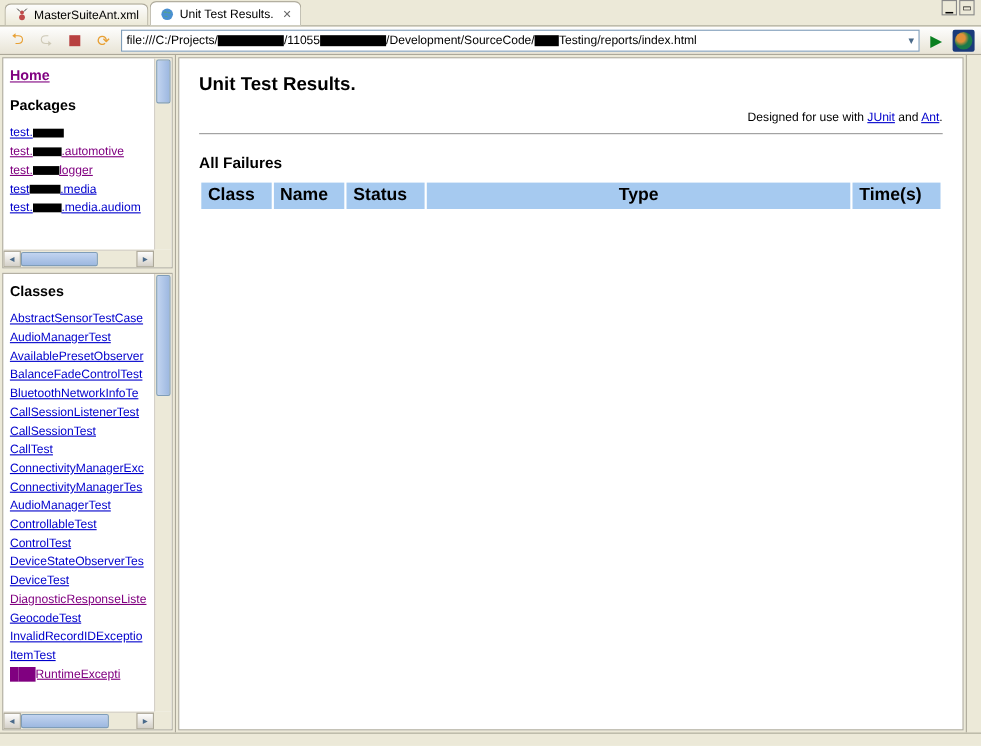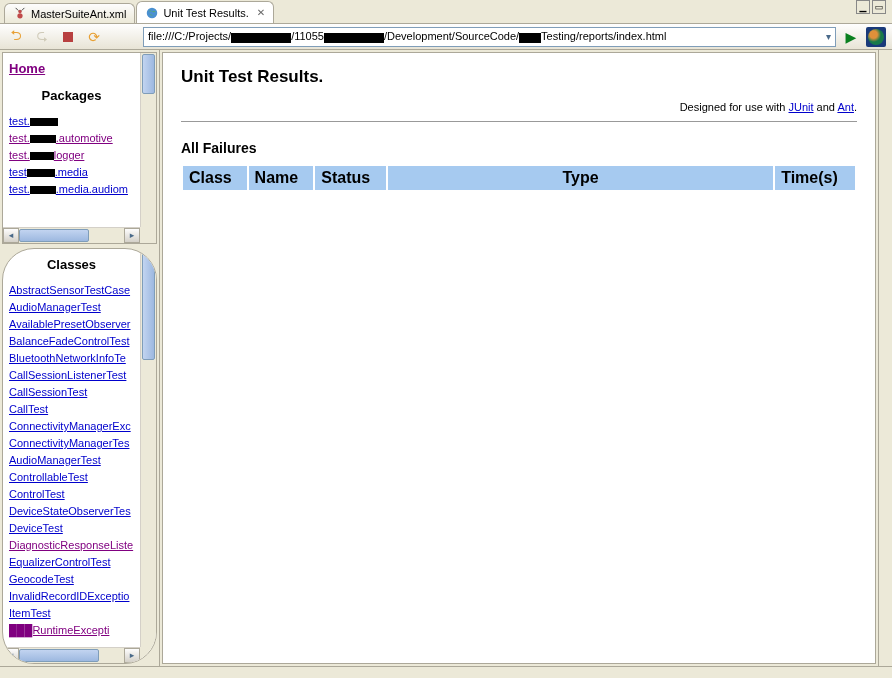--- a/index.html
+++ b/index.html
@@ -9,41 +9,41 @@
 .tab.active { background: #fff; height: 22px; }
 .close-x { font-size: 10px; color: #666; margin-left: 4px; }
 .win-ctrls { position: absolute; right: 6px; top: 0; display: flex; gap: 2px; }
 .win-ctrls span { width: 14px; height: 14px; border: 1px solid #888; background: #ece9d8; font-size: 9px; text-align: center; line-height: 12px; cursor: pointer; }
 .nav-bar { height: 26px; background: linear-gradient(#fefefe,#e8e4d6); border-bottom: 1px solid #aca899; display: flex; align-items: center; padding: 0 6px; gap: 6px; }
 .nav-btn { width: 20px; height: 20px; display: flex; align-items: center; justify-content: center; cursor: pointer; border-radius: 2px; }
 .arrow-l { color: #e8a034; font-size: 14px; }
 .arrow-r { color: #cfcab8; font-size: 14px; }
 .stop { width: 10px; height: 10px; background: #b84040; }
 .refresh { color: #e8a034; font-size: 14px; }
-.addr { flex: 1; height: 20px; border: 1px solid #7f9db9; background: #fff; display: flex; align-items: center; padding: 0 4px; font-size: 11px; margin-left: 33px; }
+.addr { flex: 1; height: 20px; border: 1px solid #7f9db9; background: #fff; display: flex; align-items: center; padding: 0 4px; font-size: 11px; }
 .addr-text { flex: 1; overflow: hidden; white-space: nowrap; }
 .addr-text .blk { display: inline-block; background: #000; height: 10px; vertical-align: middle; }
 .addr-drop { color: #4a6a8a; font-size: 10px; cursor: pointer; }
 .go-btn { width: 18px; height: 18px; display: flex; align-items: center; justify-content: center; color: #0a8020; font-size: 14px; cursor: pointer; }
 .world-btn { width: 20px; height: 20px; background: #1a3a7a; border-radius: 2px; cursor: pointer; position: relative; }
 .world-btn::after { content: ''; position: absolute; inset: 2px; border-radius: 50%; background: radial-gradient(circle at 35% 35%, #e0903a 25%, #1a7a4a 50%); }
 .content { position: absolute; top: 50px; left: 0; right: 0; bottom: 12px; display: flex; }
 .left-col { width: 160px; display: flex; flex-direction: column; border-right: 1px solid #aca899; }
 .pane { background: #fff; border: 1px solid #aca899; margin: 2px; position: relative; overflow: hidden; }
 .pane-top { height: 192px; }
-.pane-bot { flex: 1; border-radius: 32px; }
+.pane-bot { flex: 1; }
 .pane-inner { position: absolute; top: 0; left: 0; right: 16px; bottom: 16px; overflow: hidden; padding: 8px 6px; }
 .vscroll { position: absolute; top: 0; right: 0; width: 16px; bottom: 16px; background: #ece9d8; border-left: 1px solid #d4d0c8; }
 .vthumb { position: absolute; left: 1px; right: 1px; background: linear-gradient(90deg,#c2d4f0,#9db8e0); border: 1px solid #7f9db9; border-radius: 2px; }
 .hscroll { position: absolute; left: 0; right: 16px; bottom: 0; height: 16px; background: #ece9d8; border-top: 1px solid #d4d0c8; display: flex; }
 .hbtn { width: 16px; height: 100%; background: linear-gradient(#fdfdfd,#d4d0c8); border: 1px solid #aca899; text-align: center; font-size: 9px; line-height: 12px; color: #4a6a8a; cursor: pointer; }
 .htrack { flex: 1; position: relative; }
 .hthumb { position: absolute; top: 1px; bottom: 1px; background: linear-gradient(#c2d4f0,#9db8e0); border: 1px solid #7f9db9; border-radius: 2px; }
 .corner { position: absolute; right: 0; bottom: 0; width: 16px; height: 16px; background: #ece9d8; }
-.pane h2 { font-family: Verdana, sans-serif; font-size: 13px; font-weight: bold; color: #000; margin-bottom: 10px; text-align: center; }
+.pane h2 { font-family: Verdana, sans-serif; font-size: 13px; font-weight: bold; color: #000; margin-bottom: 10px; }
 .home-link { font-family: Verdana, sans-serif; font-size: 13px; font-weight: bold; color: #800080; text-decoration: underline; display: block; margin-bottom: 12px; cursor: pointer; }
 .pkg-link, .cls-link { display: block; font-size: 11px; color: #0000cc; text-decoration: underline; line-height: 17px; cursor: pointer; white-space: nowrap; }
 .pkg-link.visited, .cls-link.visited { color: #800080; }
 .pkg-link .blk { display: inline-block; background: #000; height: 8px; vertical-align: middle; }
 .main { flex: 1; background: #fff; border: 1px solid #aca899; margin: 2px; padding: 14px 18px; overflow: auto; }
 .main h1 { font-family: Verdana, sans-serif; font-size: 17px; font-weight: bold; margin-bottom: 14px; }
 .design-line { text-align: right; font-size: 11px; margin-bottom: 8px; }
 .design-line a { color: #0000cc; text-decoration: underline; cursor: pointer; }
 .hr { border-top: 1px solid #999; margin-bottom: 18px; }
 .main h2 { font-family: Verdana, sans-serif; font-size: 14px; font-weight: bold; margin-bottom: 8px; }
@@ -147,21 +147,20 @@
             <a class="cls-link">CallSessionTest</a>
             <a class="cls-link">CallTest</a>
             <a class="cls-link">ConnectivityManagerExc</a>
             <a class="cls-link">ConnectivityManagerTes</a>
             <a class="cls-link">AudioManagerTest</a>
             <a class="cls-link">ControllableTest</a>
             <a class="cls-link">ControlTest</a>
             <a class="cls-link">DeviceStateObserverTes</a>
             <a class="cls-link">DeviceTest</a>
             <a class="cls-link visited">DiagnosticResponseListe</a>
-            <a class="cls-link">EqualizerControlTest</a>
             <a class="cls-link">GeocodeTest</a>
             <a class="cls-link">InvalidRecordIDExceptio</a>
             <a class="cls-link">ItemTest</a>
             <a class="cls-link visited">███RuntimeExcepti</a>
           </div>
       </div>
       <div class="vscroll">
           <div class="vthumb" style="top:1px;height:110px"></div>
         </div>
       <div class="hscroll">

